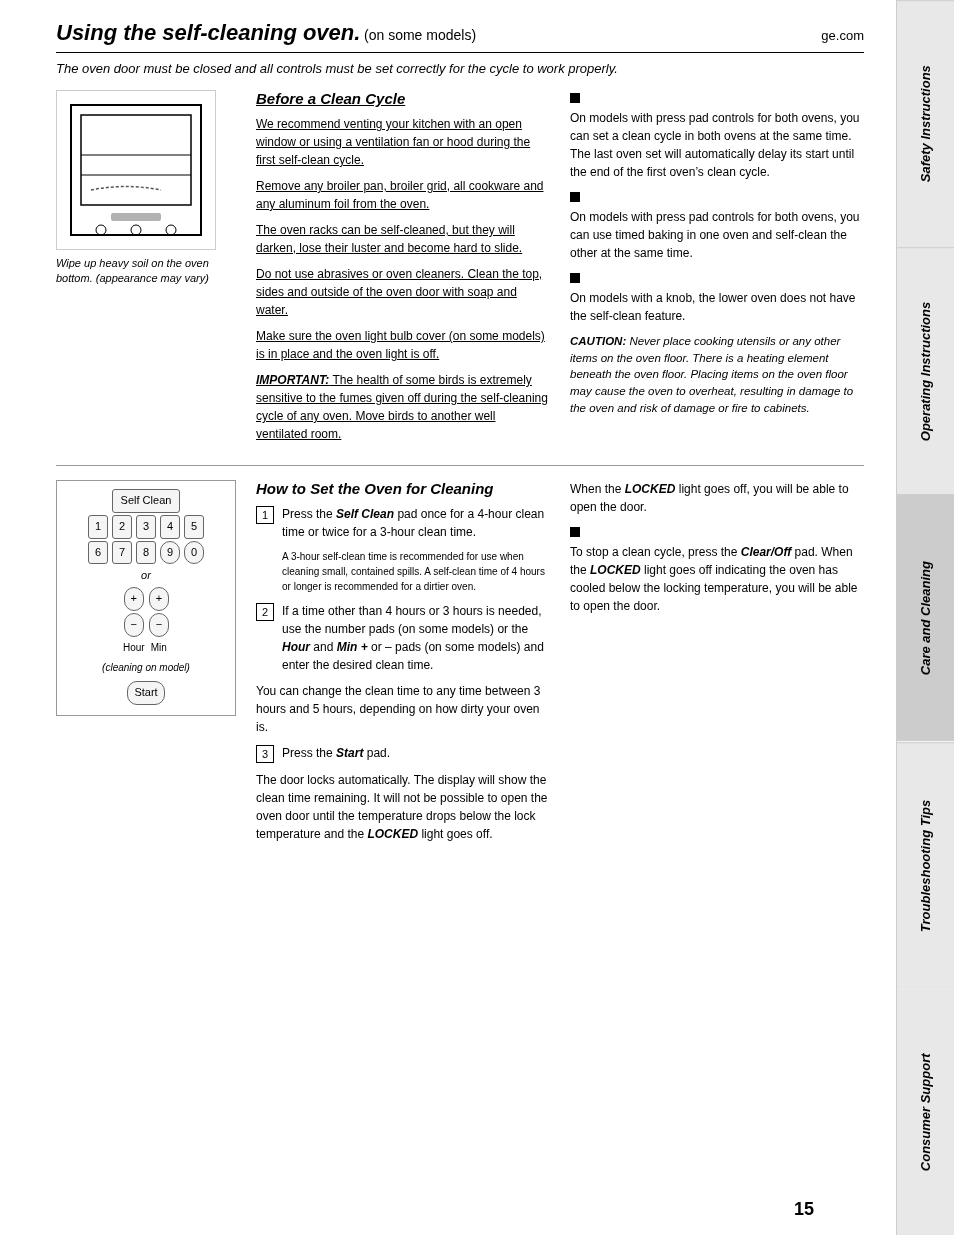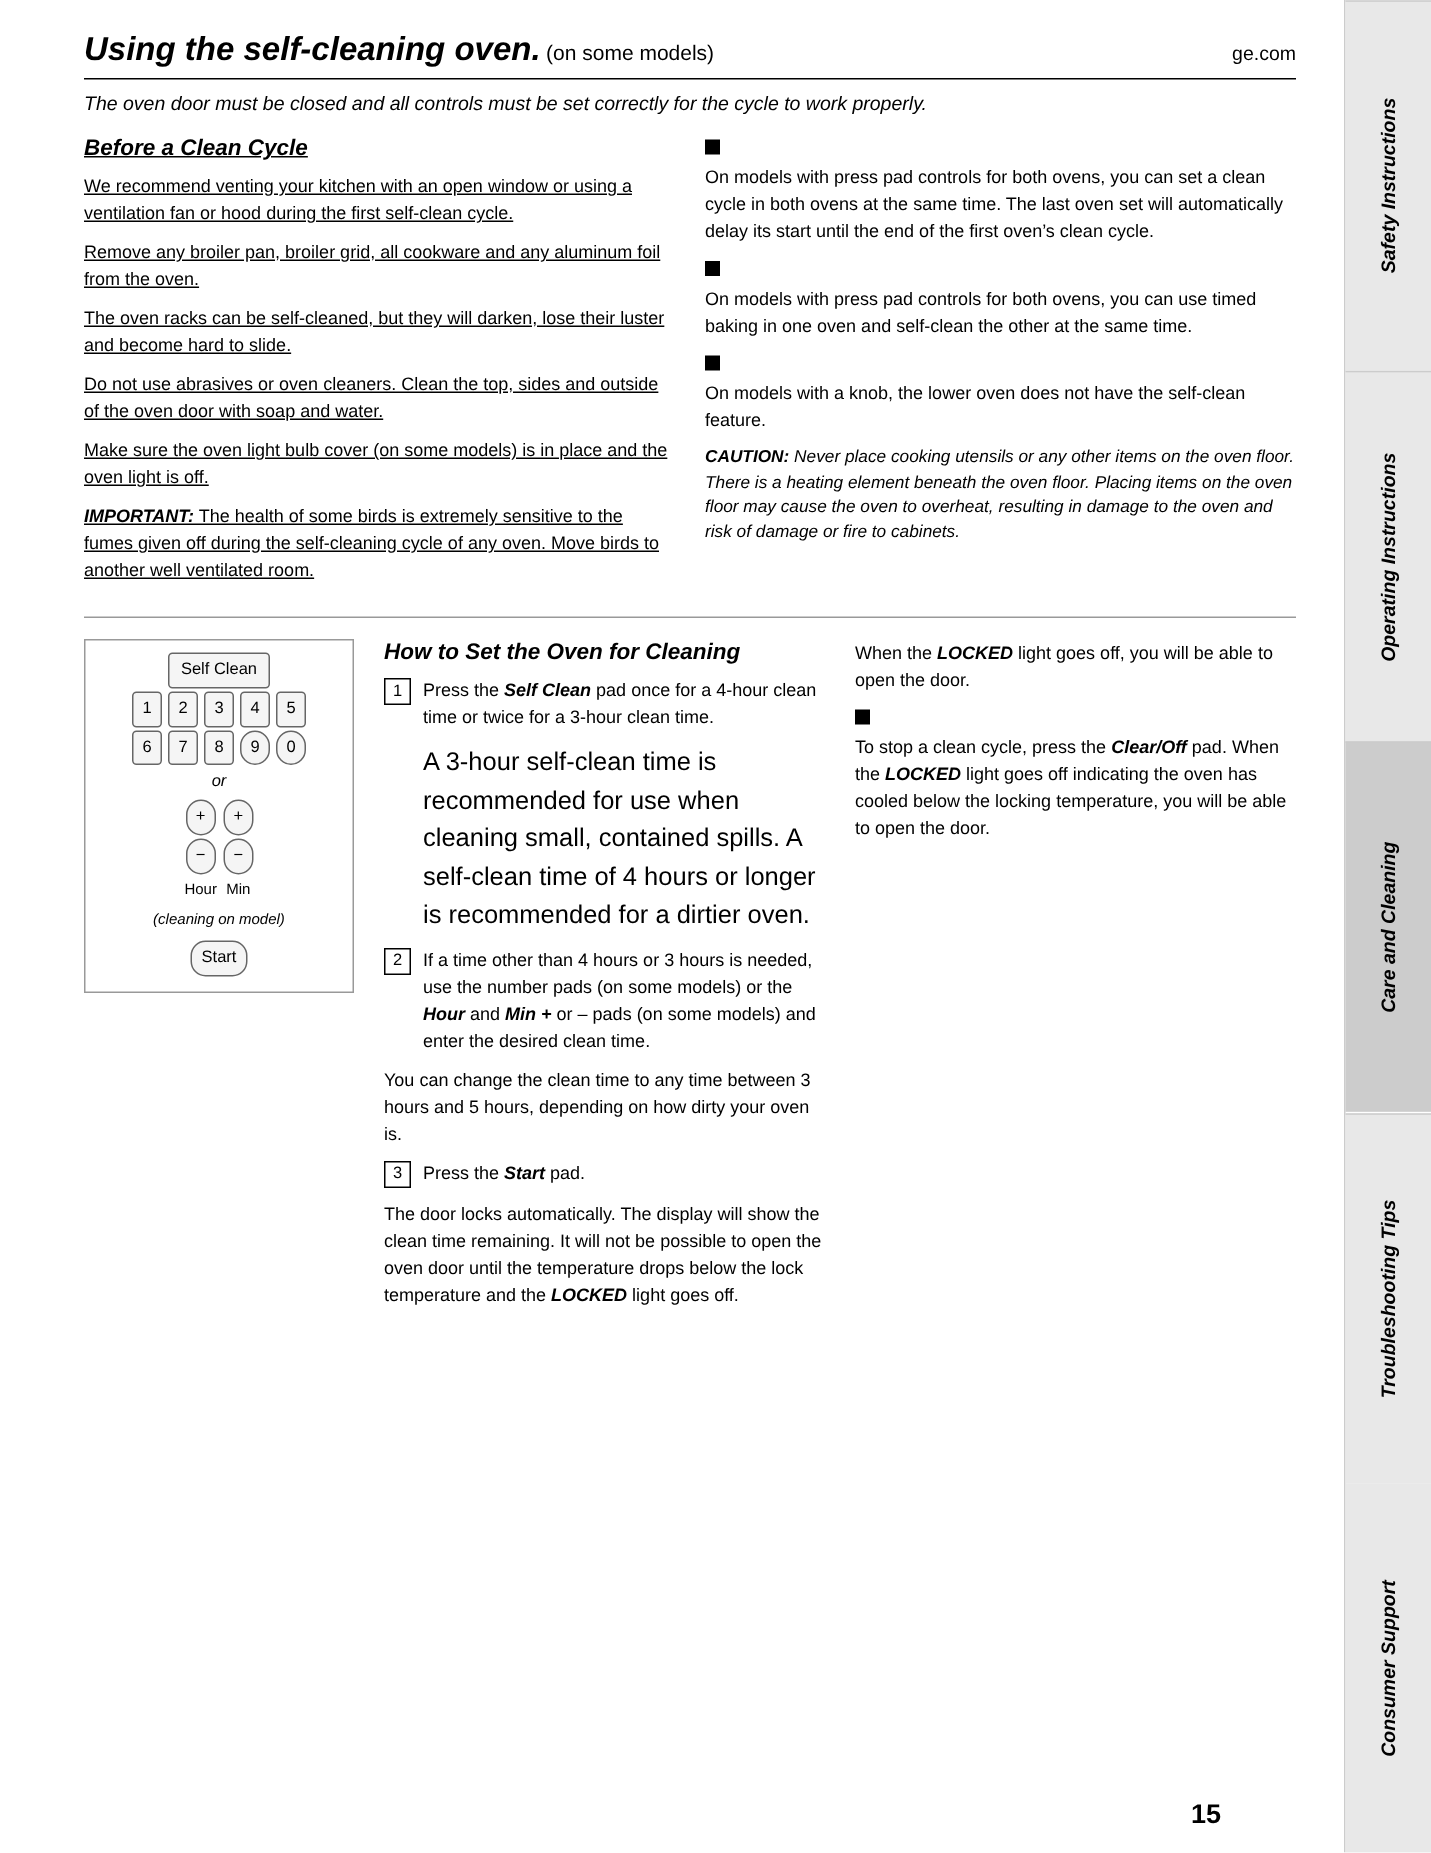--- a/index.html
+++ b/index.html
@@ -303,20 +303,41 @@
       <span class="page-title-main bold-italic">Using the self-cleaning oven.</span>
       <span class="page-title-sub"> (on some models)</span>
     </div>
     <div class="page-url">ge.com</div>
   </div>
 
   <div class="page-subtitle">The oven door must be closed and all controls must be set correctly for the cycle to work properly.</div>
 
   <div class="top-section">
 
+    <div class="left-col-top">
+      <div class="oven-image">
+        <svg viewBox="0 0 150 150" xmlns="http://www.w3.org/2000/svg">
+
+          <rect x="10" y="10" width="130" height="130" fill="none" stroke="#000" stroke-width="2"></rect>
+          <rect x="20" y="20" width="110" height="90" fill="none" stroke="#000" stroke-width="1.5"></rect>
+
+          <line x1="20" y1="60" x2="130" y2="60" stroke="#000" stroke-width="1"></line>
+          <line x1="20" y1="80" x2="130" y2="80" stroke="#000" stroke-width="1"></line>
+
+          <rect x="50" y="118" width="50" height="8" rx="2" fill="#000" opacity="0.3"></rect>
+
+          <circle cx="40" cy="135" r="5" fill="none" stroke="#000" stroke-width="1"></circle>
+          <circle cx="75" cy="135" r="5" fill="none" stroke="#000" stroke-width="1"></circle>
+          <circle cx="110" cy="135" r="5" fill="none" stroke="#000" stroke-width="1"></circle>
+
+          <path d="M30 95 Q65 88 100 95" fill="none" stroke="#555" stroke-width="1.5" stroke-dasharray="3,2"></path>
+        </svg>
+      </div>
+      <div class="image-caption">Wipe up heavy soil on the oven bottom. (appearance may vary)</div>
+    </div>
 
     <div class="right-col-top">
 
       <div class="before-clean-left">
         <div class="section-heading">Before a Clean Cycle</div>
         <div class="para">We recommend venting your kitchen with an open window or using a ventilation fan or hood during the first self-clean cycle.</div>
         <div class="para">Remove any broiler pan, broiler grid, all cookware and any aluminum foil from the oven.</div>
         <div class="para">The oven racks can be self-cleaned, but they will darken, lose their luster and become hard to slide.</div>
         <div class="para">Do not use abrasives or oven cleaners. Clean the top, sides and outside of the oven door with soap and water.</div>
         <div class="para">Make sure the oven light bulb cover (on some models) is in place and the oven light is off.</div>
@@ -390,21 +411,21 @@
 
       <div class="how-to-left">
         <div class="section-heading">How to Set the Oven for Cleaning</div>
 
         <div class="step-item">
           <div class="step-num">1</div>
           <div>
             <span>Press the </span><span class="bold-italic">Self Clean</span><span> pad once for a 4-hour clean time or twice for a 3-hour clean time.</span>
           </div>
         </div>
-        <div class="para" style="margin-left:26px; font-size:17px;">A 3-hour self-clean time is recommended for use when cleaning small, contained spills. A self-clean time of 4 hours or longer is recommended for a dirtier oven.</div>
+        <div class="para" style="margin-left:26px; font-size:10px;">A 3-hour self-clean time is recommended for use when cleaning small, contained spills. A self-clean time of 4 hours or longer is recommended for a dirtier oven.</div>
 
         <div class="step-item">
           <div class="step-num">2</div>
           <div>
             <span>If a time other than 4 hours or 3 hours is needed, use the number pads (on some models) or the </span><span class="bold-italic">Hour</span><span> and </span><span class="bold-italic">Min +</span><span> or – pads (on some models) and enter the desired clean time.</span>
           </div>
         </div>
 
         <div class="para">You can change the clean time to any time between 3 hours and 5 hours, depending on how dirty your oven is.</div>
 

